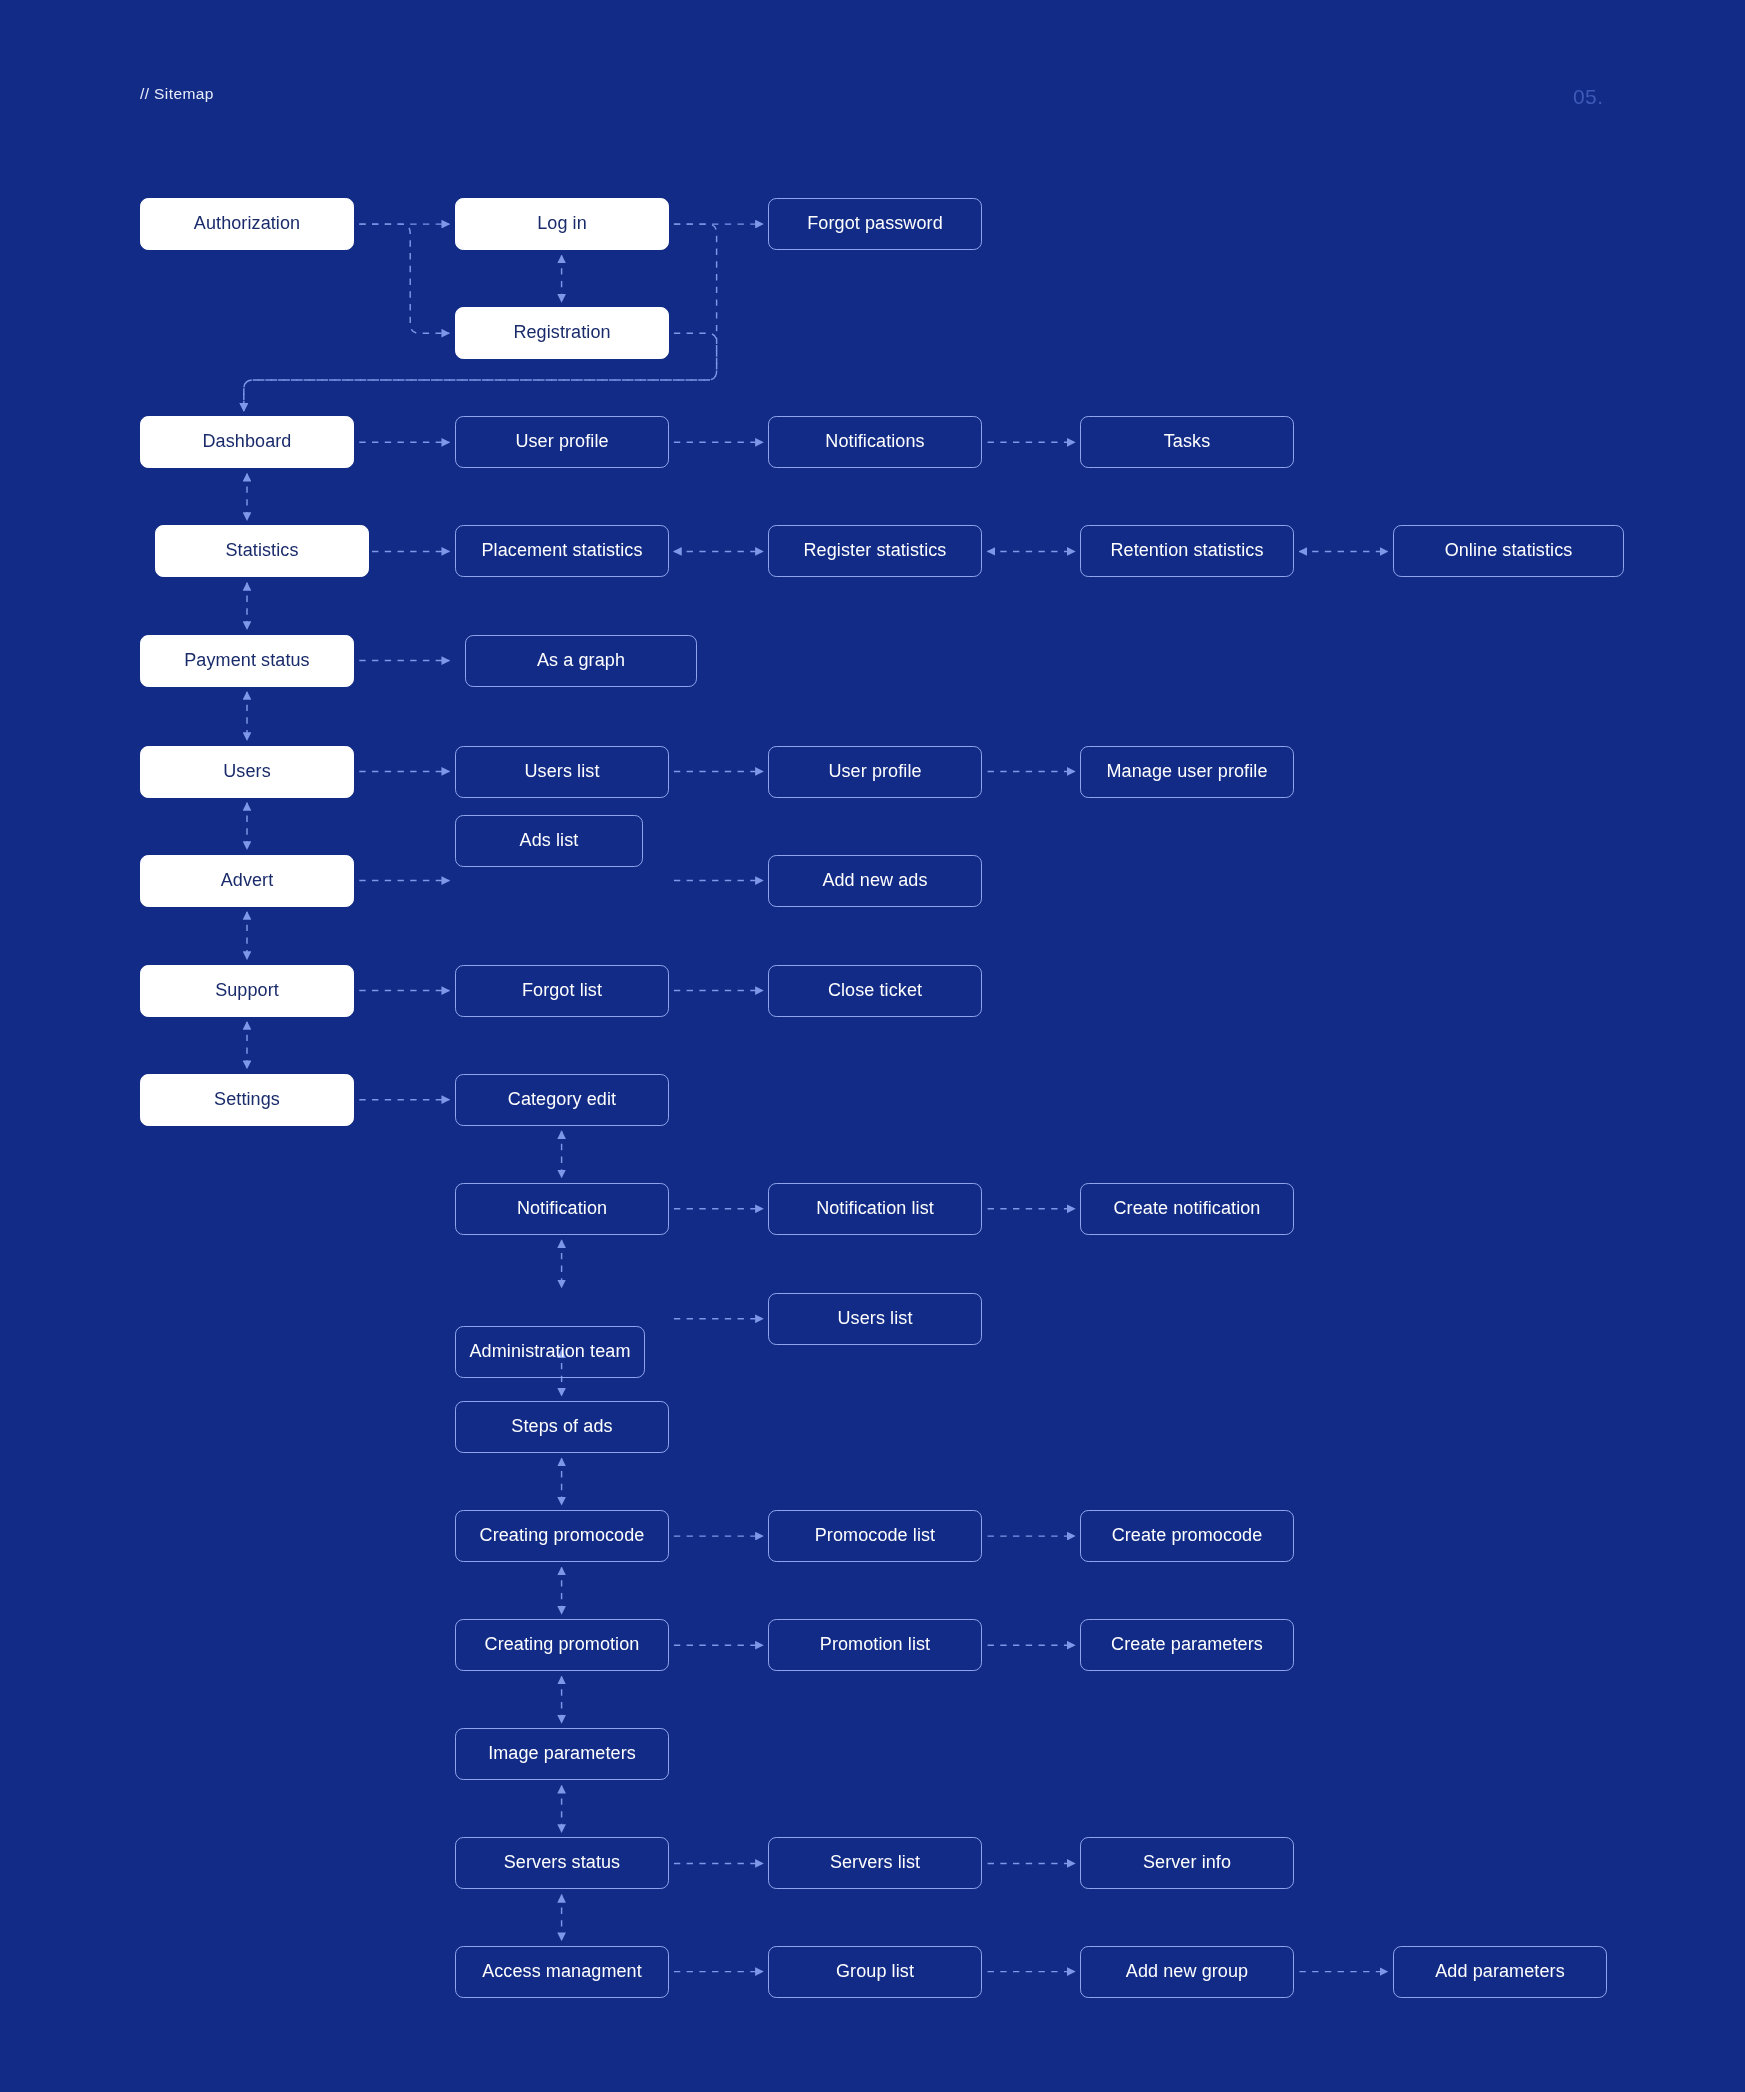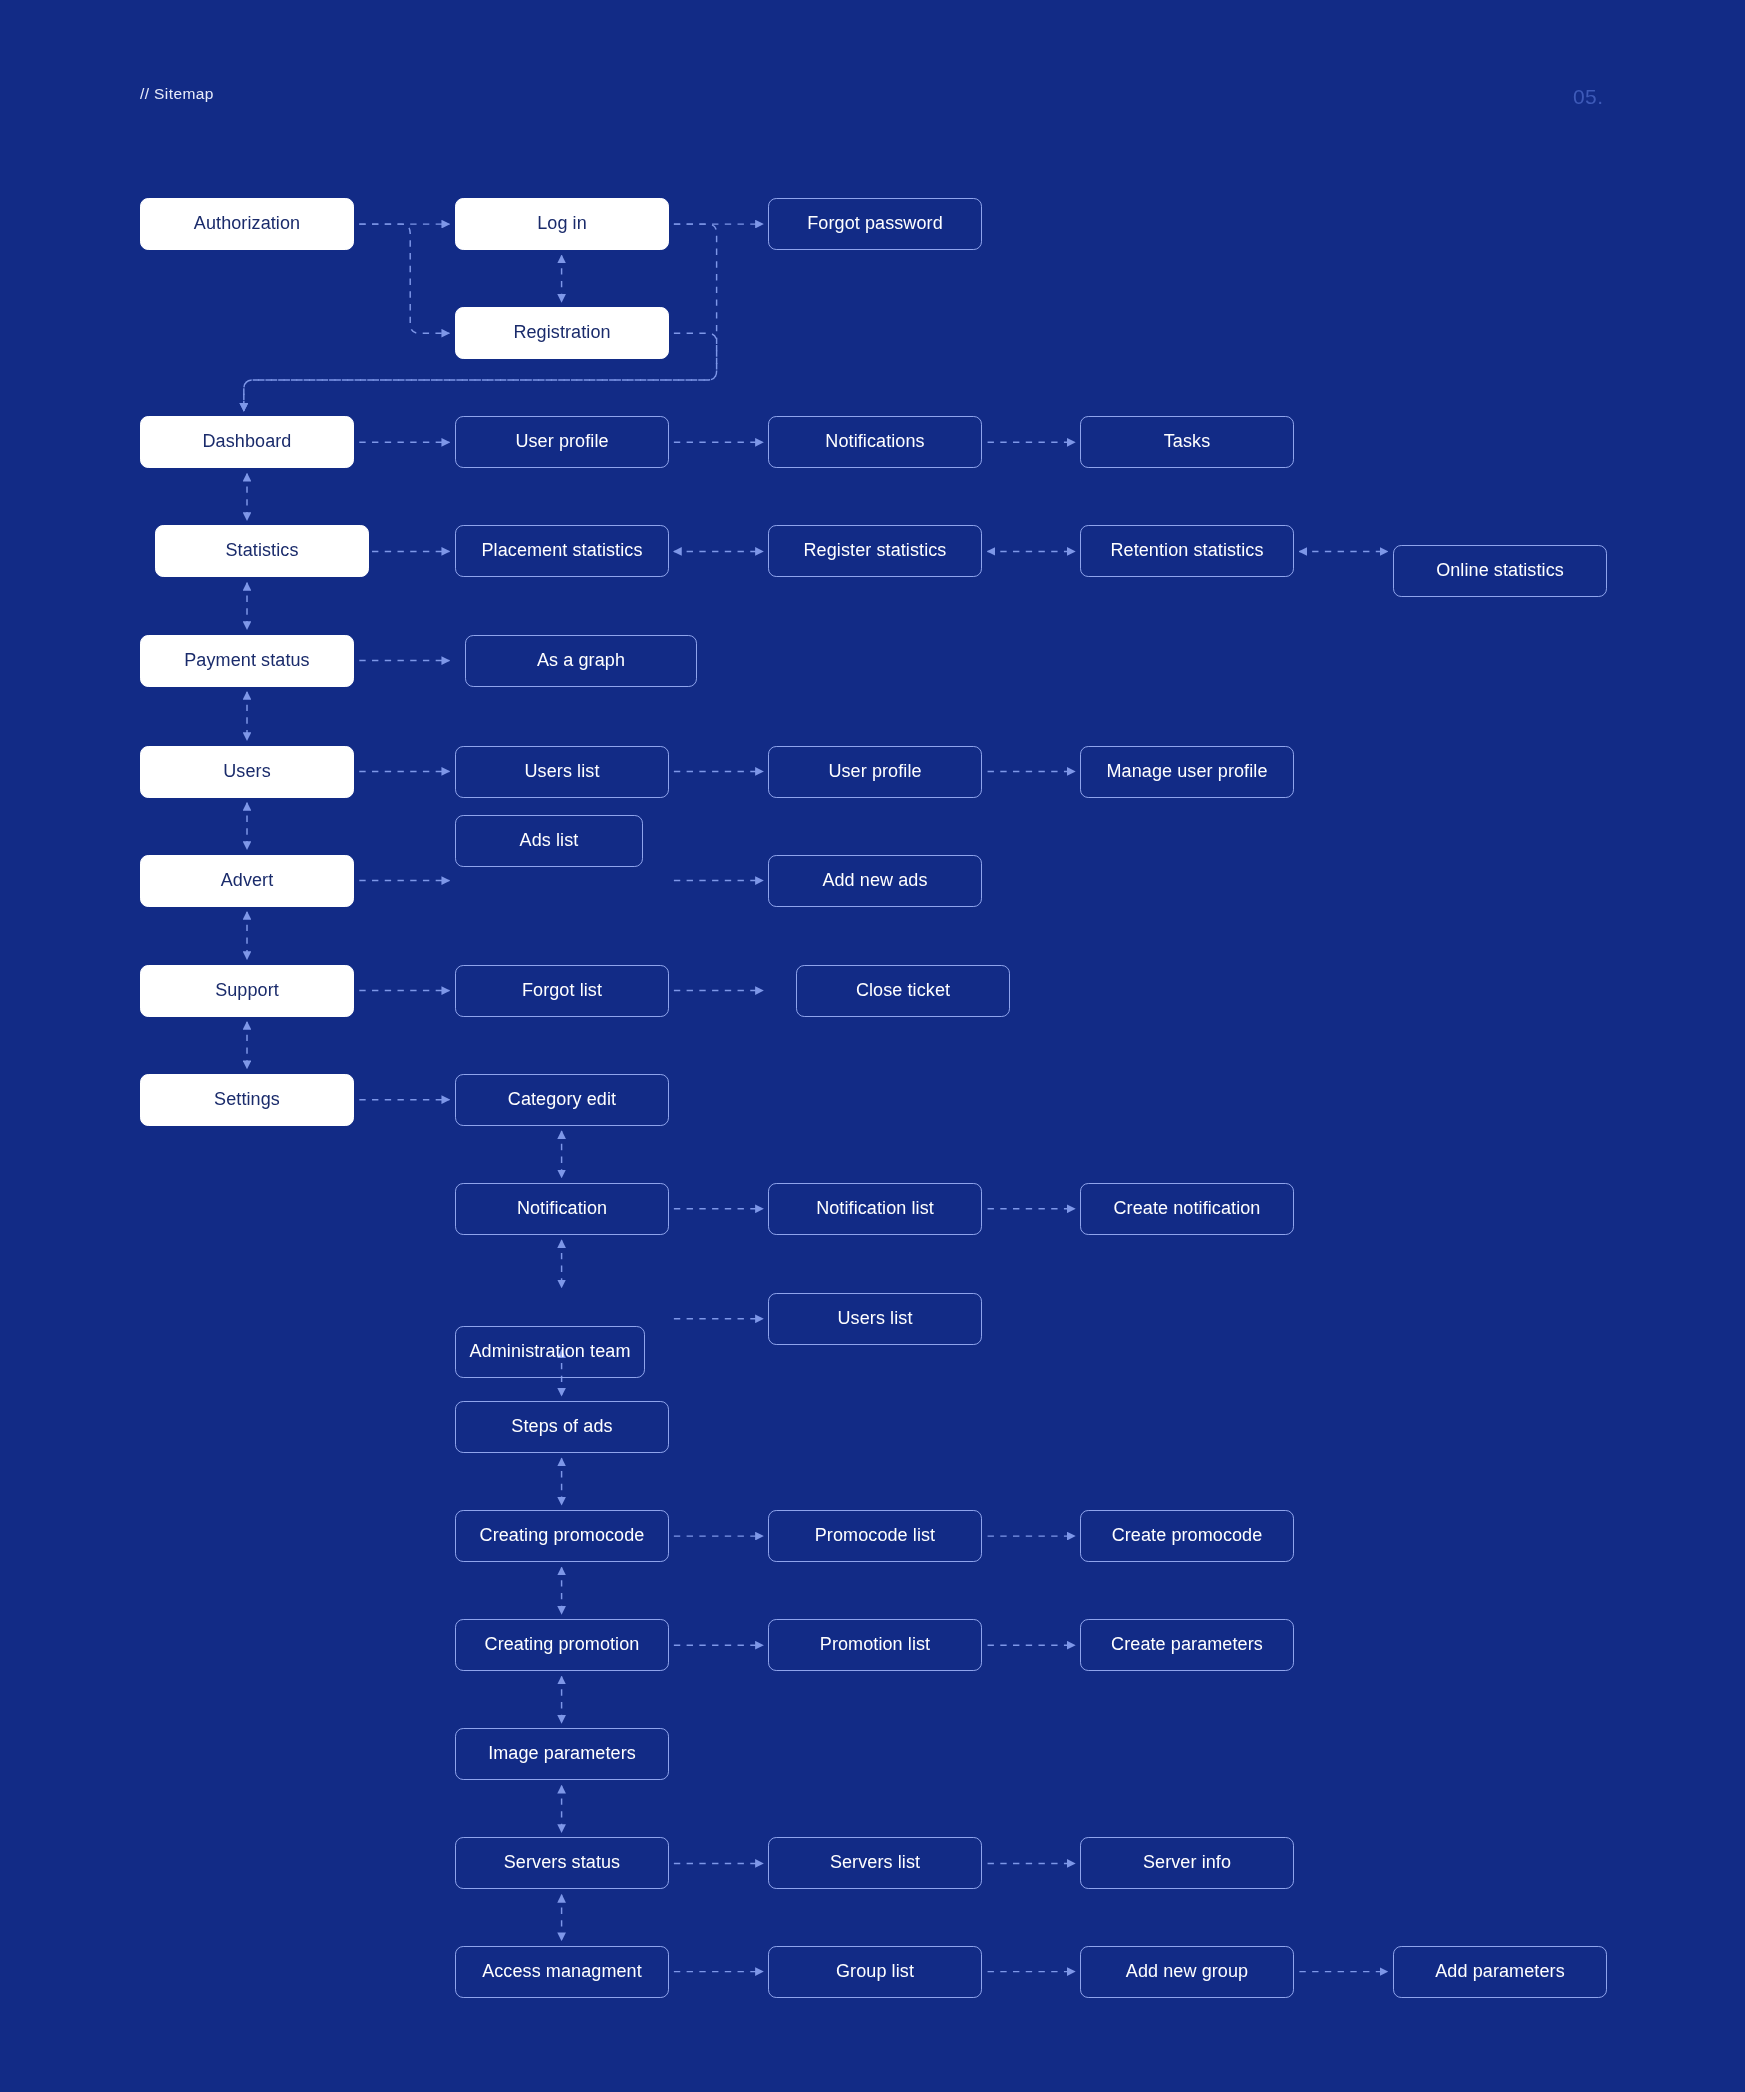--- a/index.html
+++ b/index.html
@@ -185,21 +185,21 @@
       </div>
       <div class="node outline" style="left: 455px; top: 525px; width: 214px; height: 52px;">
         <span>Placement statistics</span>
       </div>
       <div class="node outline" style="left: 768px; top: 525px; width: 214px; height: 52px;">
         <span>Register statistics</span>
       </div>
       <div class="node outline" style="left: 1080px; top: 525px; width: 214px; height: 52px;">
         <span>Retention statistics</span>
       </div>
-      <div class="node outline" style="left: 1393px; top: 525px; width: 214px; height: 52px; margin-top: 20px;">
+      <div class="node outline" style="left: 1393px; top: 525px; width: 231px; height: 52px;">
         <span>Online statistics</span>
       </div>
       <div class="node solid" style="left: 140px; top: 635px; width: 214px; height: 52px;">
         <span>Payment status</span>
       </div>
       <div class="node outline" style="left: 465px; top: 635px; width: 232px; height: 52px;">
         <span>As a graph</span>
       </div>
       <div class="node solid" style="left: 140px; top: 746px; width: 214px; height: 52px;">
         <span>Users</span>
@@ -221,21 +221,21 @@
       </div>
       <div class="node outline" style="left: 768px; top: 855px; width: 214px; height: 52px;">
         <span>Add new ads</span>
       </div>
       <div class="node solid" style="left: 140px; top: 965px; width: 214px; height: 52px;">
         <span>Support</span>
       </div>
       <div class="node outline" style="left: 455px; top: 965px; width: 214px; height: 52px;">
         <span>Forgot list</span>
       </div>
-      <div class="node outline" style="left: 768px; top: 965px; width: 214px; height: 52px; margin-left: 28px;">
+      <div class="node outline" style="left: 768px; top: 965px; width: 214px; height: 52px;">
         <span>Close ticket</span>
       </div>
       <div class="node solid" style="left: 140px; top: 1074px; width: 214px; height: 52px;">
         <span>Settings</span>
       </div>
       <div class="node outline" style="left: 455px; top: 1074px; width: 214px; height: 52px;">
         <span>Category edit</span>
       </div>
       <div class="node outline" style="left: 455px; top: 1183px; width: 214px; height: 52px;">
         <span>Notification</span>

